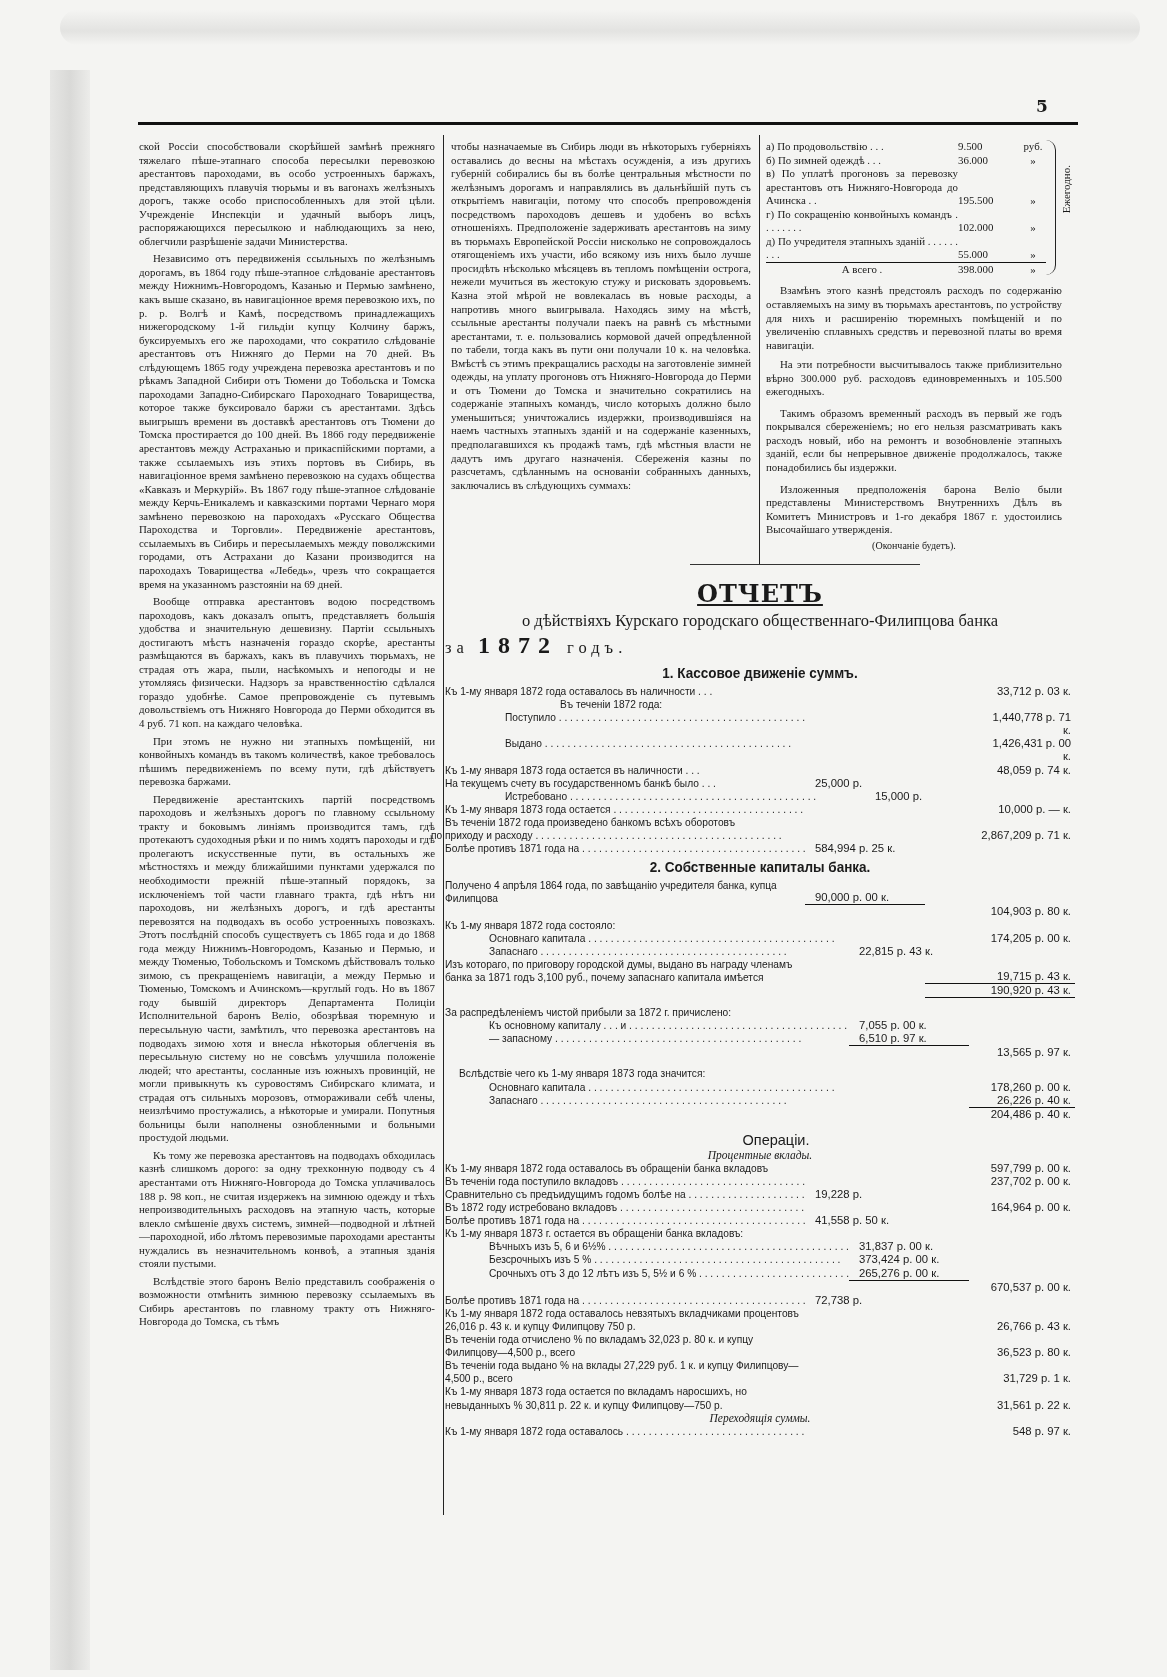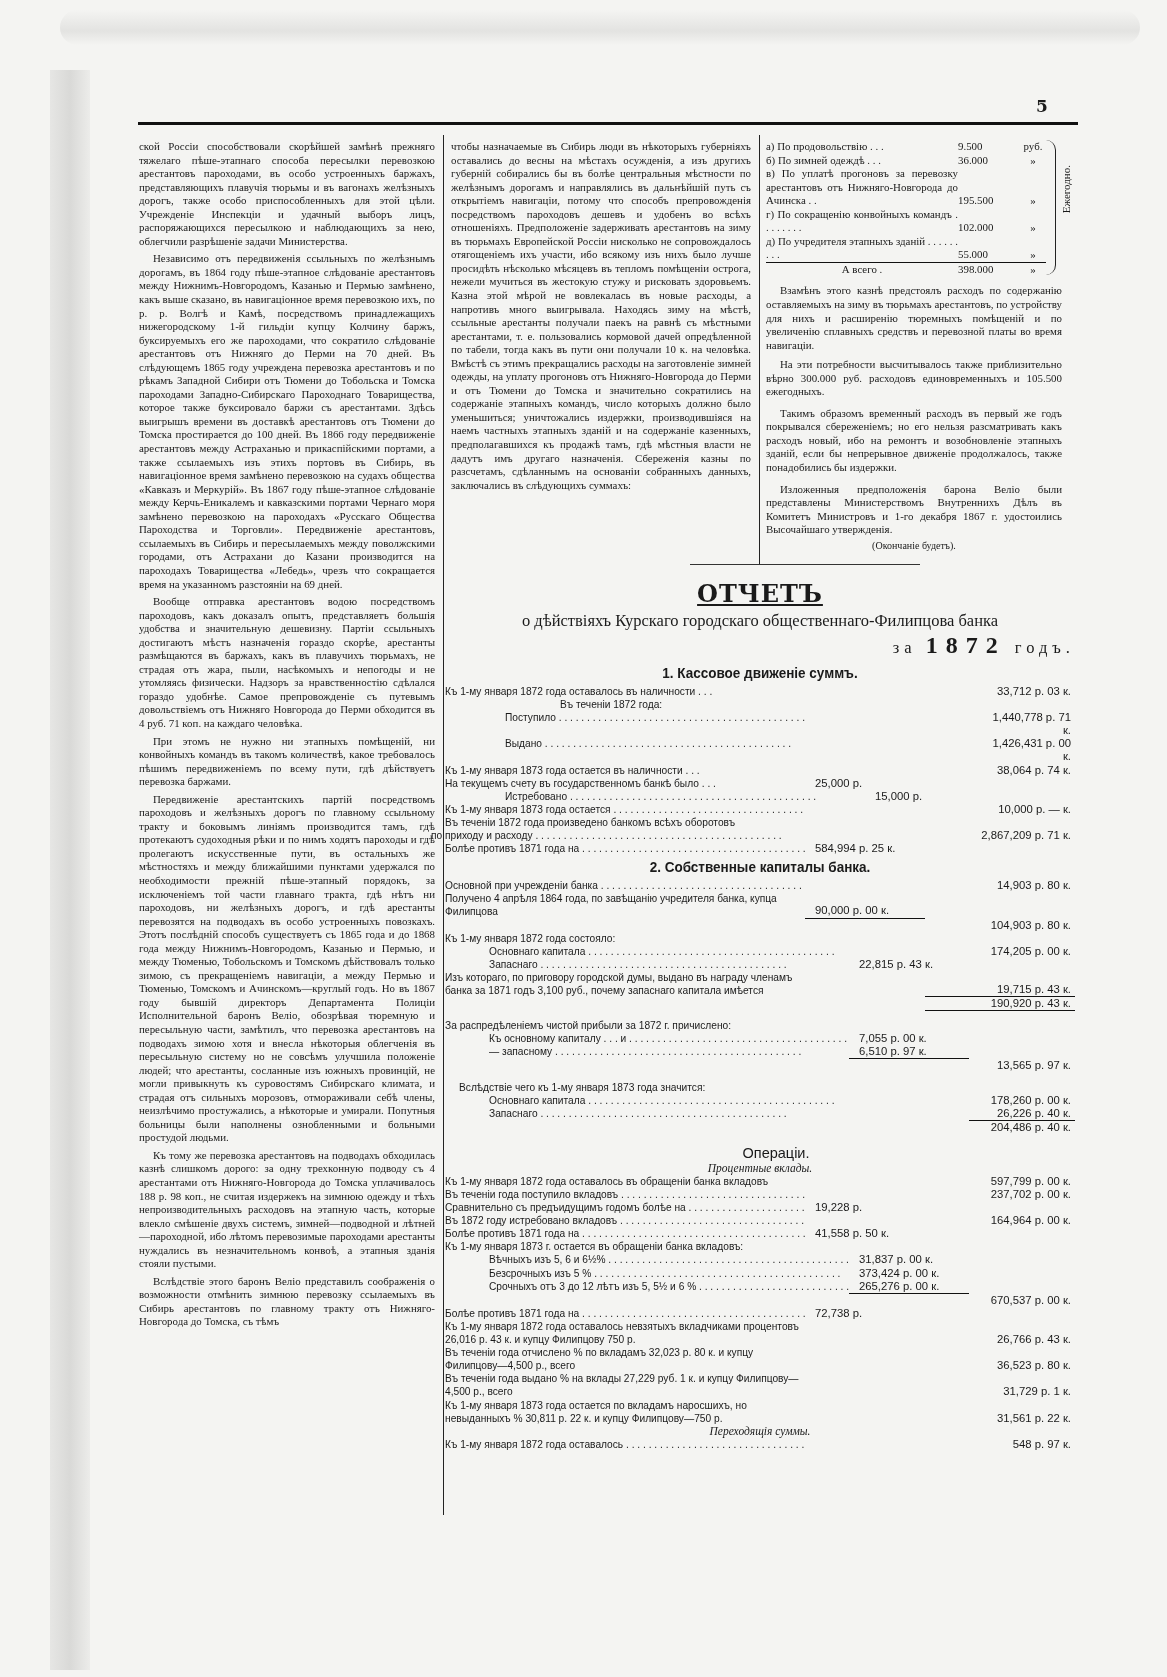--- a/index.html
+++ b/index.html
@@ -28,21 +28,21 @@
   .exp-table td.amt { text-align:left; width:62px; }
   .exp-table td.unit { width:26px; text-align:center; }
   .exp-total td { border-top:1.5px solid #111; }
   .ejeg { position:absolute; left:1060px; top:165px; writing-mode:vertical-rl; transform:rotate(180deg);
     font-size:11px; font-family:"Liberation Serif", serif; }
   .brace { position:absolute; left:1045px; top:140px; width:10px; height:135px;
     border-right:1.5px solid #222; border-radius:0 10px 10px 0; }
   .report { position:absolute; left:445px; top:580px; width:630px; font-family:"Liberation Sans", sans-serif; }
   .r-title { text-align:center; font-family:"DejaVu Serif", serif; font-weight:900; font-size:24px; letter-spacing:1px; margin:0; line-height:28px;text-decoration:underline; }
   .r-sub { text-align:center; font-family:"Liberation Serif", serif; font-size:16.5px; line-height:22px; margin:2px 0 0 0; }
-  .r-year { text-align:right; font-family:"Liberation Serif", serif; font-size:16.5px; line-height:26px; letter-spacing:5px; }
+  .r-year { text-align:left; font-family:"Liberation Serif", serif; font-size:16.5px; line-height:26px; letter-spacing:5px; }
   .r-year b { font-size:24px; letter-spacing:8px; }
   .r-sec { text-align:center; font-family:"Liberation Sans", sans-serif; font-weight:bold; font-size:15px; line-height:20px; margin:2px 0; transform:scaleX(0.9); }
   .r-op { text-align:center; font-weight:normal; font-size:14.5px; line-height:18px; margin-top:10px;padding-left:32px; }
   .r-it { text-align:center; font-style:italic; font-family:"Liberation Serif", serif; font-size:11.5px; line-height:13px; }
   .row { display:flex; font-size:10.2px; line-height:13.1px; position:relative; font-family:"Liberation Sans", sans-serif;justify-content:center; }
   .row .lbl { flex:0 0 360px; white-space:nowrap; overflow:hidden; }
   .row .lbl.dots::after { content:" . . . . . . . . . . . . . . . . . . . . . . . . . . . . . . . . . . . . . . . . . . . ."; }
   .row .mid { flex:0 0 120px; text-align:left; padding-left:10px; box-sizing:border-box; font-size:11.3px; }
   .row .right { flex:1; text-align:right; font-size:11.3px; padding-right:4px; }
   .row.ul-mid .mid { border-bottom:1.5px solid #111; }
@@ -155,21 +155,21 @@
         <span class="right">1,440,778 р. 71 к.</span>
       </div>
     <div class="row">
         <span class="lbl dots i3">Выдано</span>
         <span class="mid"></span>
         <span class="right">1,426,431 р. 00 к.</span>
       </div>
     <div class="row">
         <span class="lbl">Къ 1-му января 1873 года остается въ наличности . . .</span>
         <span class="mid"></span>
-        <span class="right">38,064 р. 74 к.</span>
+        <span class="right">48,059 р. 74 к.</span>
       </div>
     <div class="row">
         <span class="lbl">На текущемъ счету въ государственномъ банкѣ было . . .</span>
         <span class="mid">25,000 р.</span>
         <span class="right"></span>
       </div>
     <div class="row">
         <span class="lbl dots i3">Истребовано</span>
         <span class="mid">15,000 р.</span>
         <span class="right"></span>
@@ -191,25 +191,20 @@
       </div>
     <div class="row">
         <span class="lbl dots">Болѣе противъ 1871 года на</span>
         <span class="mid">584,994 р. 25 к.</span>
         <span class="right"></span>
       </div>
   </div>
 
   <div class="r-sec">2. Собственные капиталы банка.</div>
   <div>
-    <div class="row">
-        <span class="lbl dots">Основной при учрежденіи банка</span>
-        <span class="mid"></span>
-        <span class="right">14,903 р. 80 к.</span>
-      </div>
     <div class="row ul-mid">
         <span class="lbl wrap">Получено 4 апрѣля 1864 года, по завѣщанію учредителя банка, купца Филипцова</span>
         <span class="mid" style="align-self:flex-end">90,000 р. 00 к.</span>
         <span class="right"></span>
       </div>
     <div class="row">
         <span class="lbl"></span>
         <span class="mid"></span>
         <span class="right">104,903 р. 80 к.</span>
       </div>

